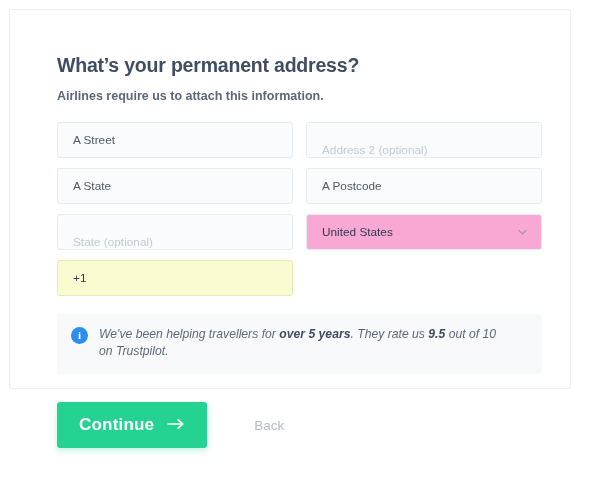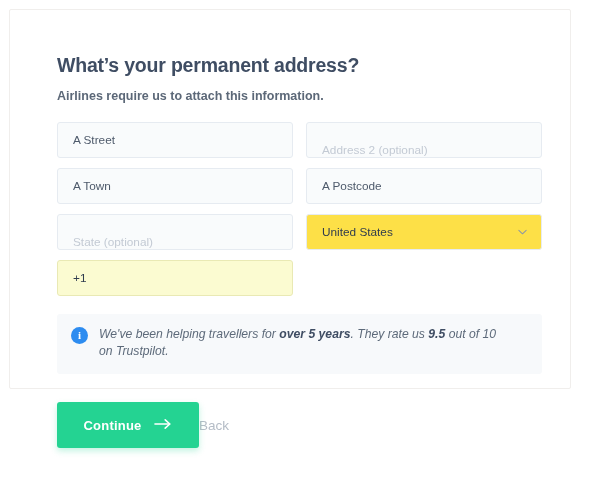--- a/index.html
+++ b/index.html
@@ -81,21 +81,21 @@
     white-space: nowrap;
     overflow: hidden;
   }
 
   .field.placeholder {
     color: #c3cad4;
     align-items: flex-end;
   }
 
   .field.select {
-    background: #fde047;
+    background: #f9a8d4;
     color: #2f3b4e;
     padding-right: 32px;
     cursor: pointer;
   }
 
   .chevron {
     position: absolute;
     right: 13px;
     top: 50%;
     transform: translateY(-50%);
@@ -163,36 +163,37 @@
   }
 
   .btn-continue {
     position: relative;
     height: 46px;
     min-width: 142px;
     background: #24d392;
     border: none;
     border-radius: 3px;
     color: #ffffff;
-    font-size: 13px;
+    font-size: 17px;
     font-weight: 700;
     letter-spacing: 0.2px;
     display: inline-flex;
     align-items: center;
     justify-content: center;
     gap: 13px;
     padding: 0 22px;
     cursor: pointer;
     box-shadow: 0 3px 6px rgba(36, 211, 146, 0.28);
     font-family: "Liberation Sans", sans-serif;
   }
 
   .btn-arrow { display:block; }
 
   .btn-back {
+    margin-left: 47px;
     font-size: 13.5px;
     color: #b4bcc6;
     cursor: pointer;
     font-weight: 400;
   }
 </style>
 </head>
 <body>
 
 <div class="page">
@@ -206,21 +207,21 @@
 
         <div class="field">
           <span>A Street</span>
         </div>
 
         <div class="field placeholder">
           <span>Address 2 (optional)</span>
         </div>
 
         <div class="field">
-          <span>A Town</span>
+          <span>A State</span>
         </div>
 
         <div class="field">
           <span>A Postcode</span>
         </div>
 
         <div class="field placeholder">
           <span>State (optional)</span>
         </div>
 

